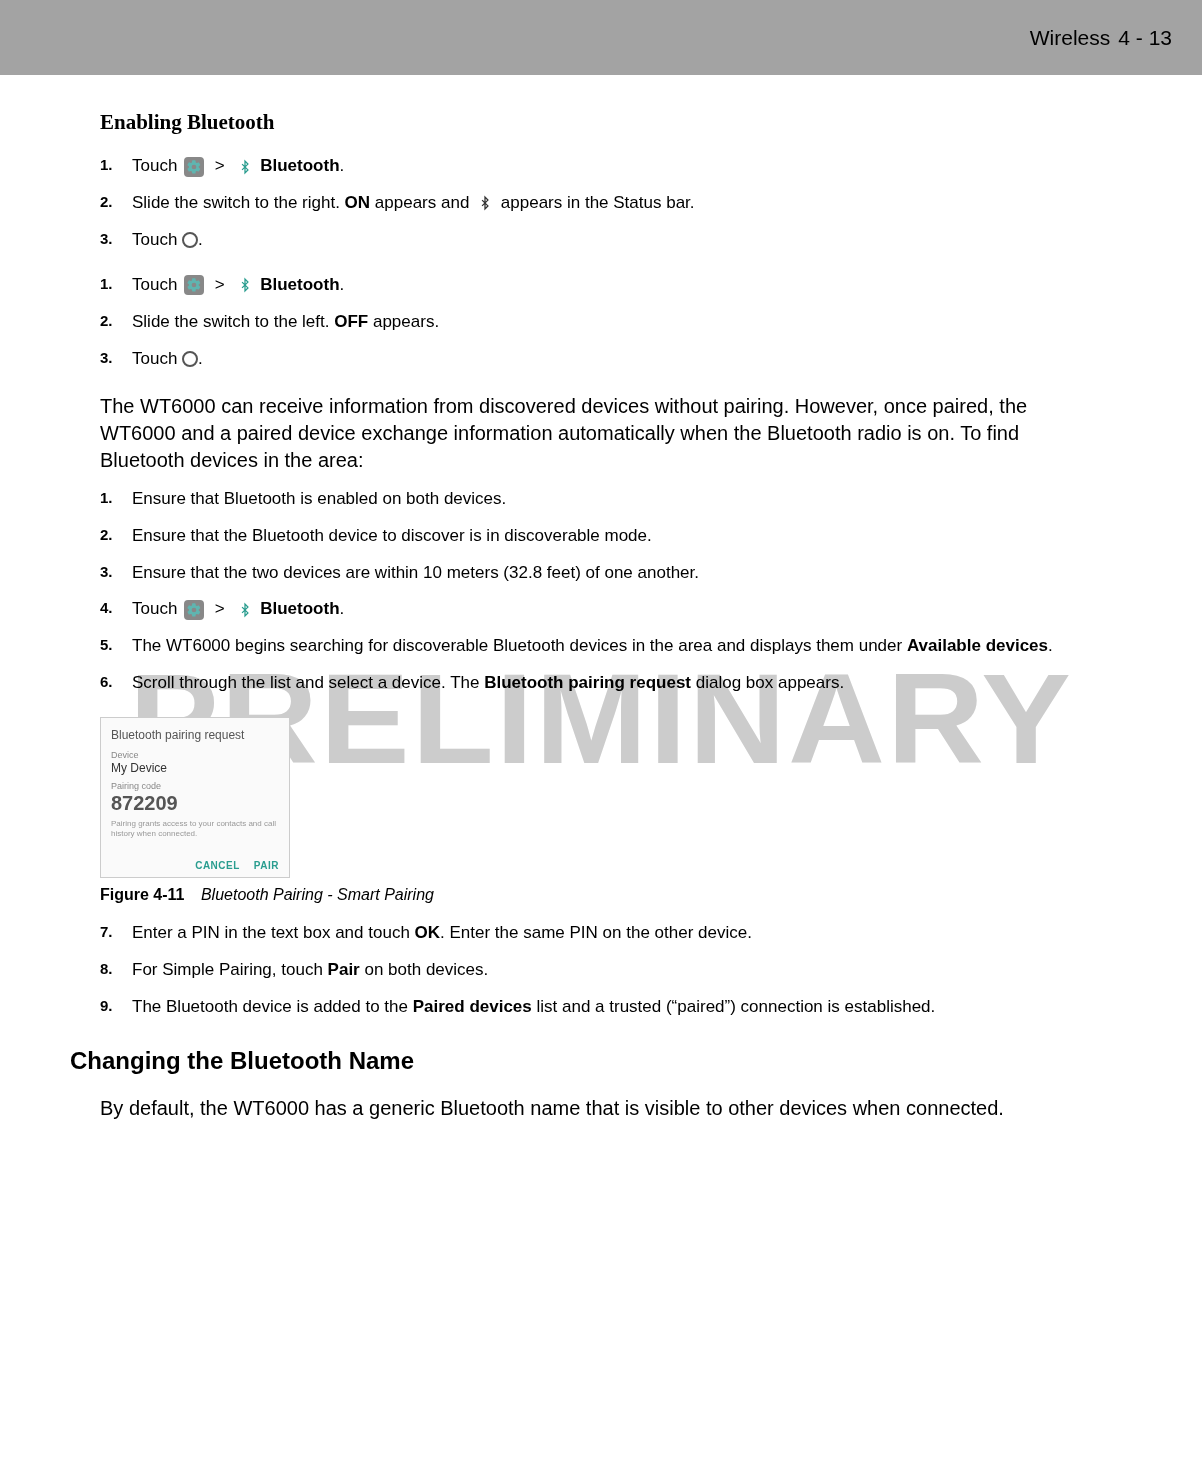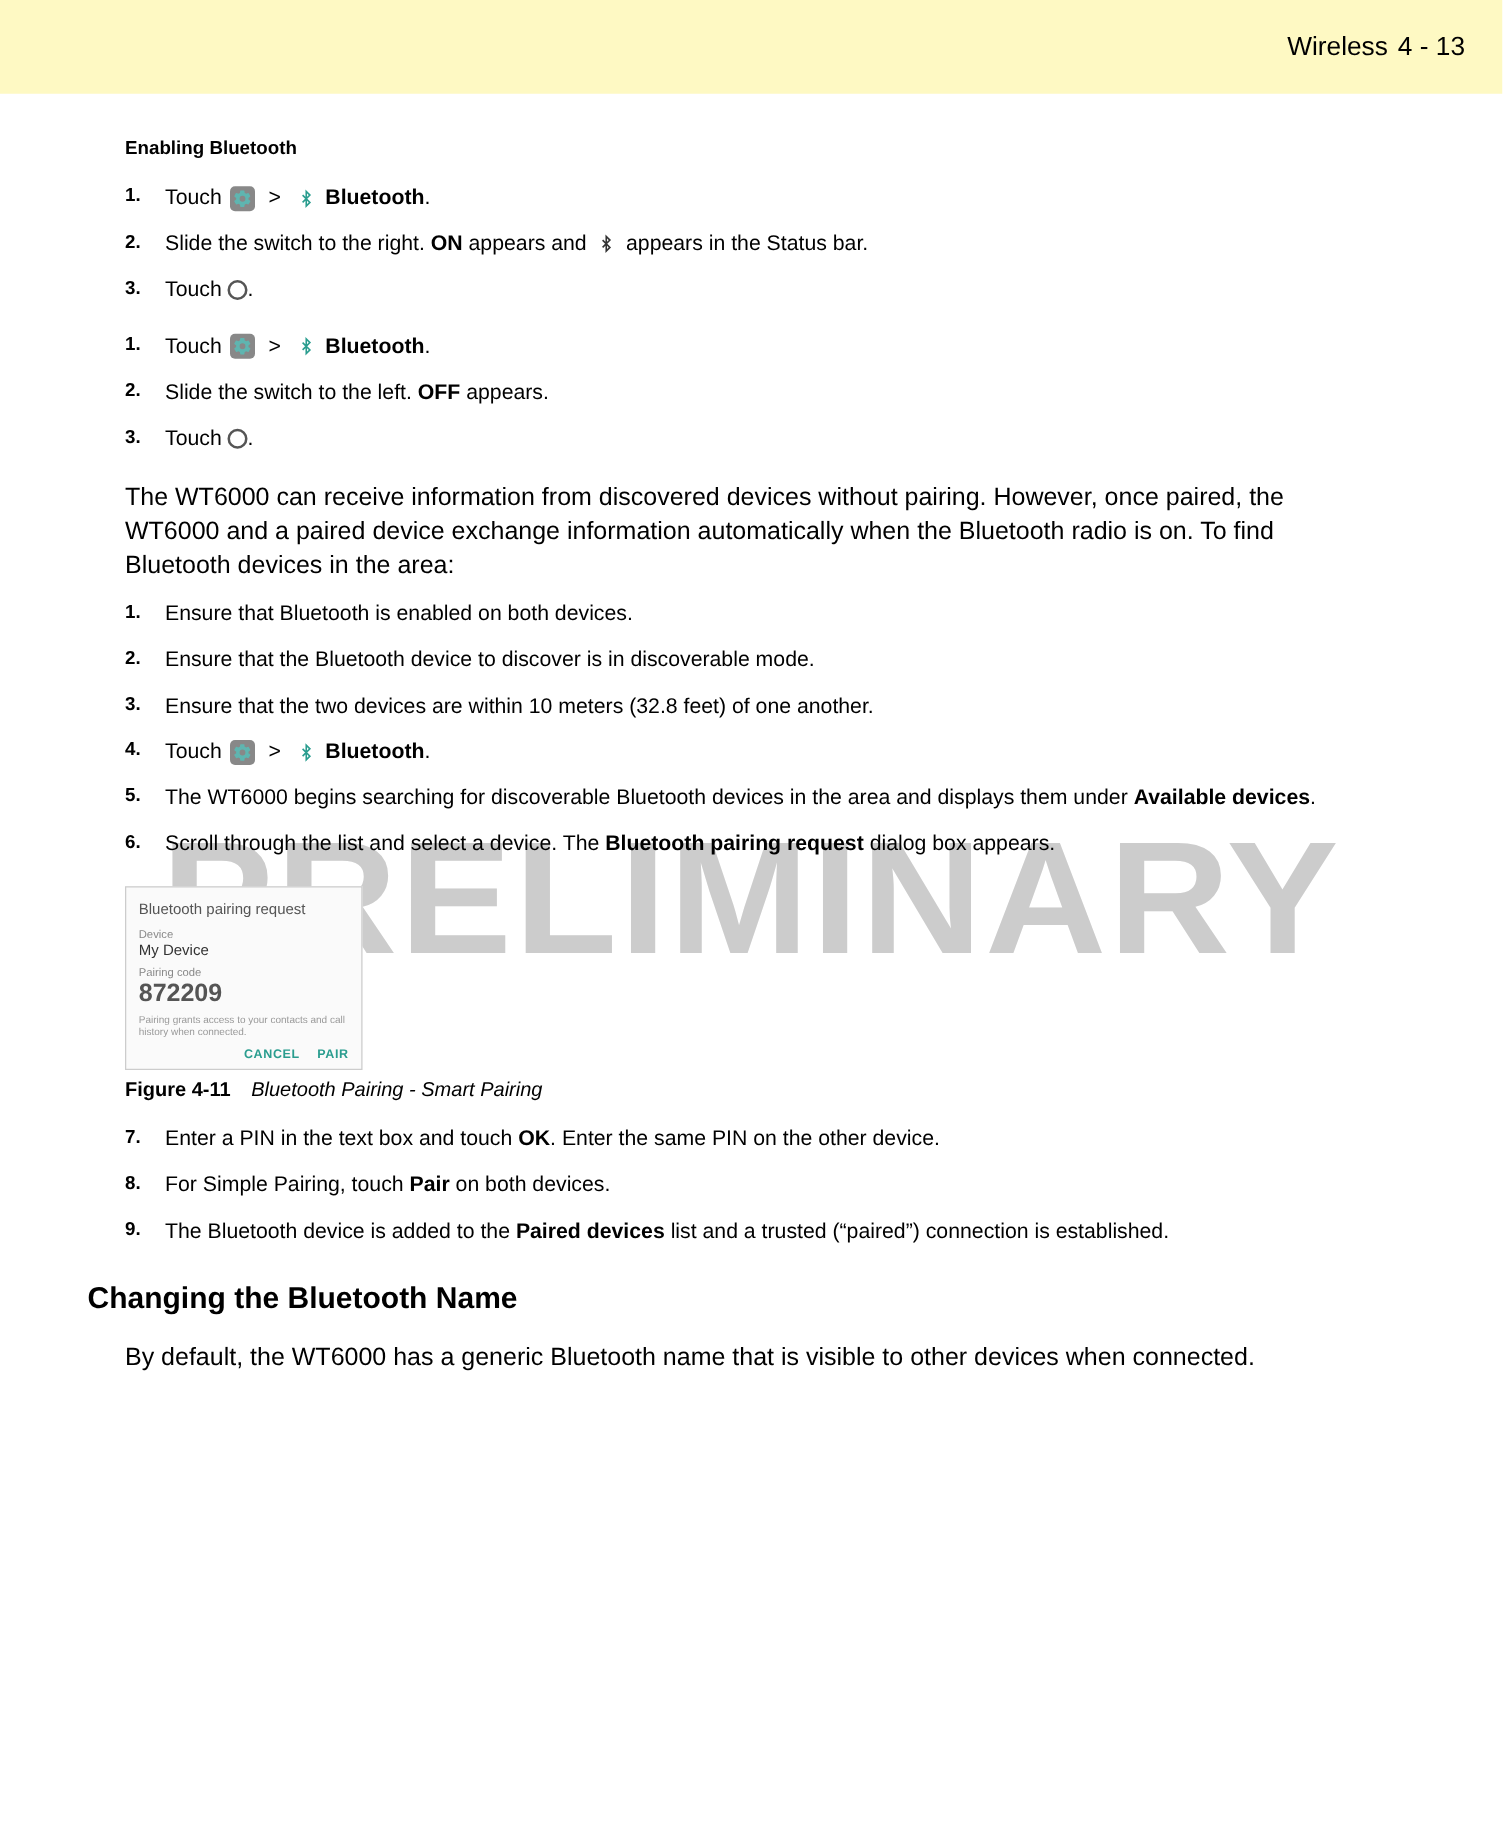--- a/index.html
+++ b/index.html
@@ -4,21 +4,21 @@
   <style>
     * { margin: 0; padding: 0; box-sizing: border-box; }
     body {
       font-family: Arial, Helvetica, sans-serif;
       width: 1202px;
       background: #fff;
       color: #000;
       position: relative;
     }
     .header-bar {
-      background: #fef9c3;
+      background: #a3a3a3;
       height: 75px;
       display: flex;
       justify-content: flex-end;
       align-items: center;
       padding-right: 30px;
       font-size: 21px;
     }
     .content {
       padding: 35px 100px 40px 100px;
       position: relative;
@@ -36,23 +36,24 @@
       user-select: none;
       pointer-events: none;
       font-family: Arial, sans-serif;
       transform: translateX(-50%) scaleX(1.05);
     }
     .content-inner {
       position: relative;
       z-index: 1;
     }
     .h3 {
-      font-size: 15px;
+      font-size: 21px;
       font-weight: bold;
       margin-bottom: 20px;
+      font-family: Liberation Serif, serif;
     }
     .h2 {
       font-size: 24px;
       font-weight: bold;
       margin: 28px 0 20px -30px;
     }
     .intro-text {
       font-size: 20px;
       line-height: 1.35;
       margin-bottom: 14px;
@@ -142,21 +143,21 @@
     .dialog-code {
       font-size: 20px;
       font-weight: bold;
       color: #555;
       margin-bottom: 4px;
     }
     .dialog-note {
       font-size: 8px;
       color: #999;
       line-height: 1.2;
-      margin-bottom: 8px;
+      margin-bottom: 22px;
     }
     .dialog-buttons {
       display: flex;
       justify-content: flex-end;
       gap: 14px;
     }
     .dialog-btn {
       font-size: 10px;
       font-weight: bold;
       color: #2a9d8f;

